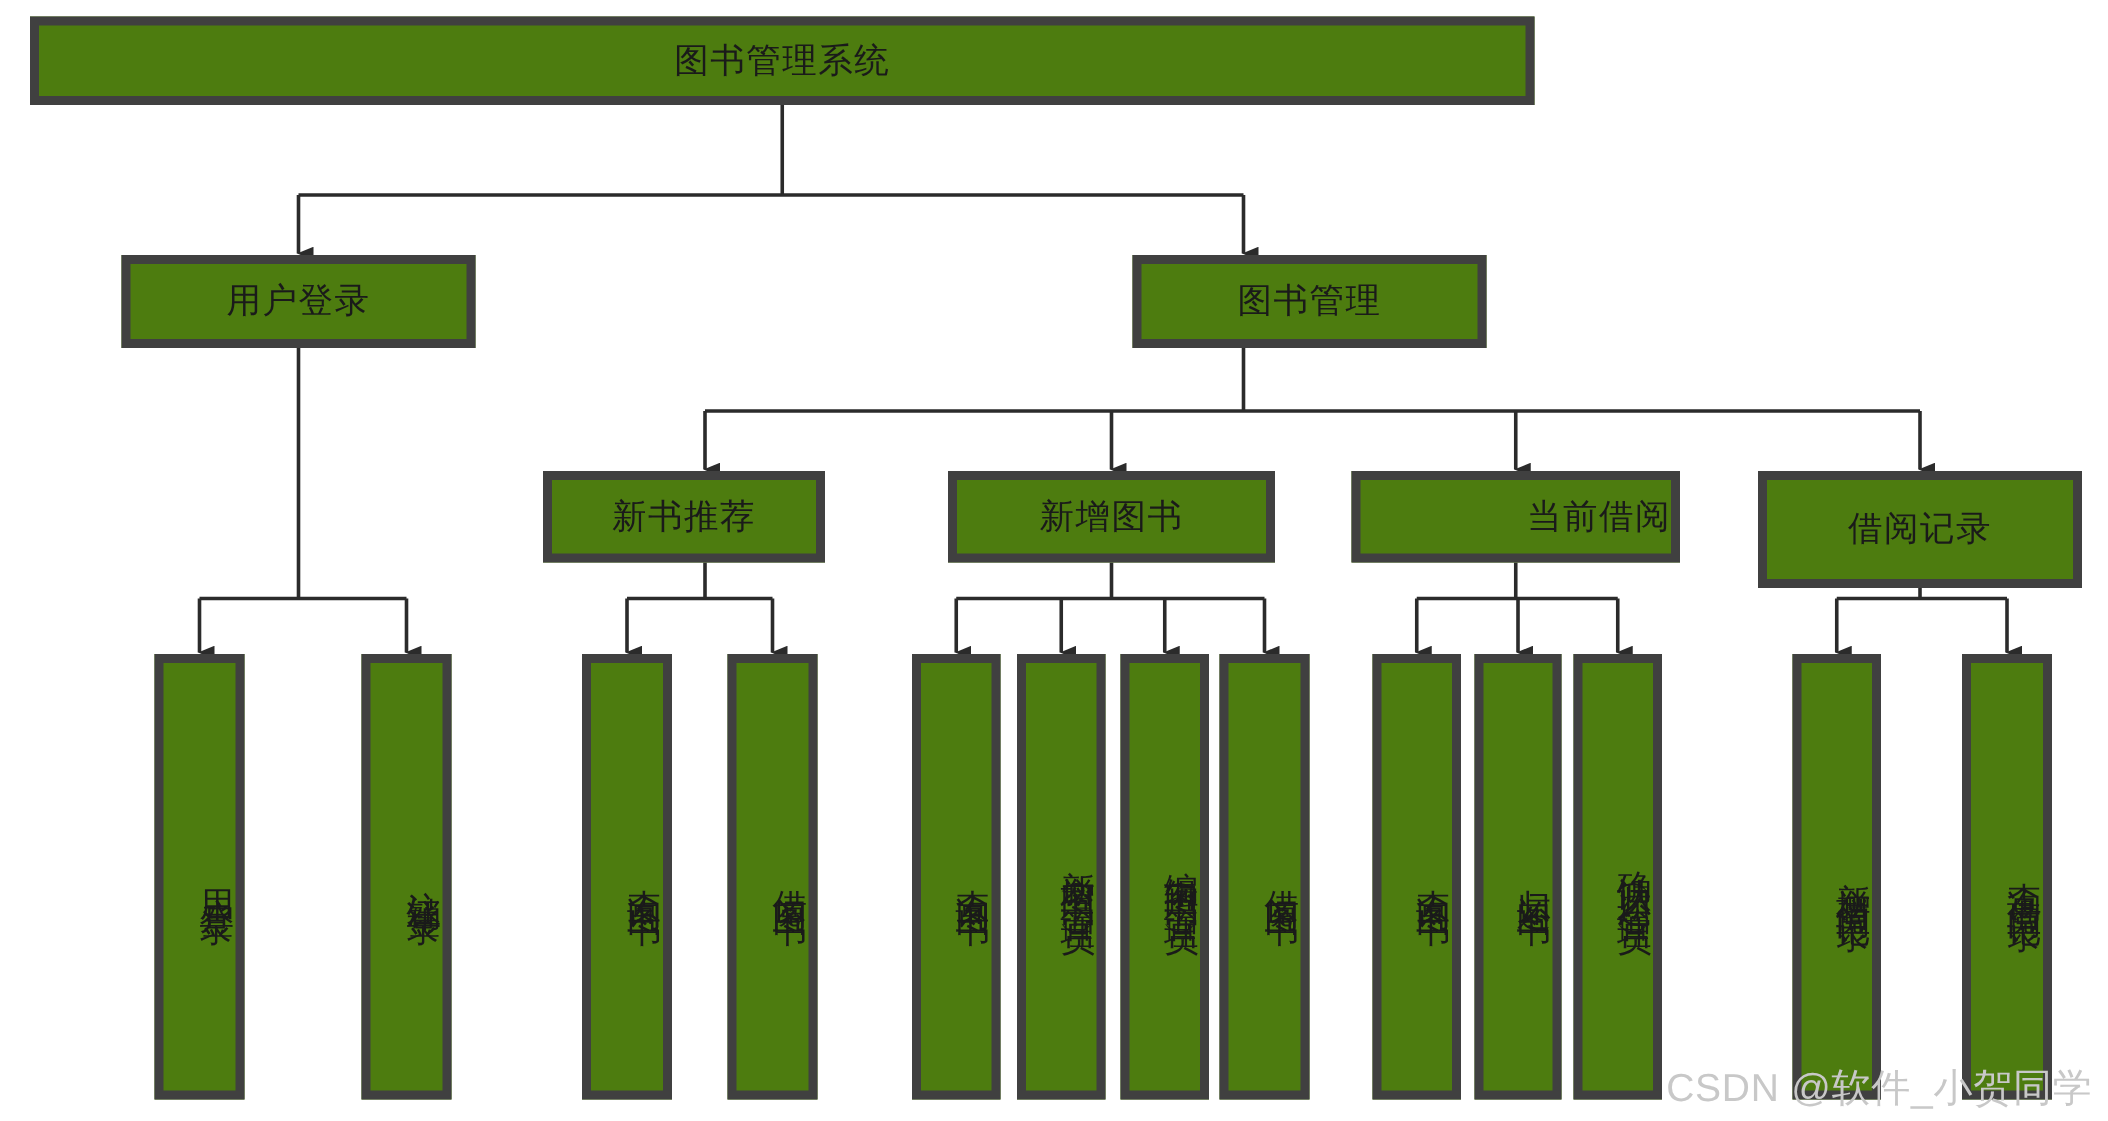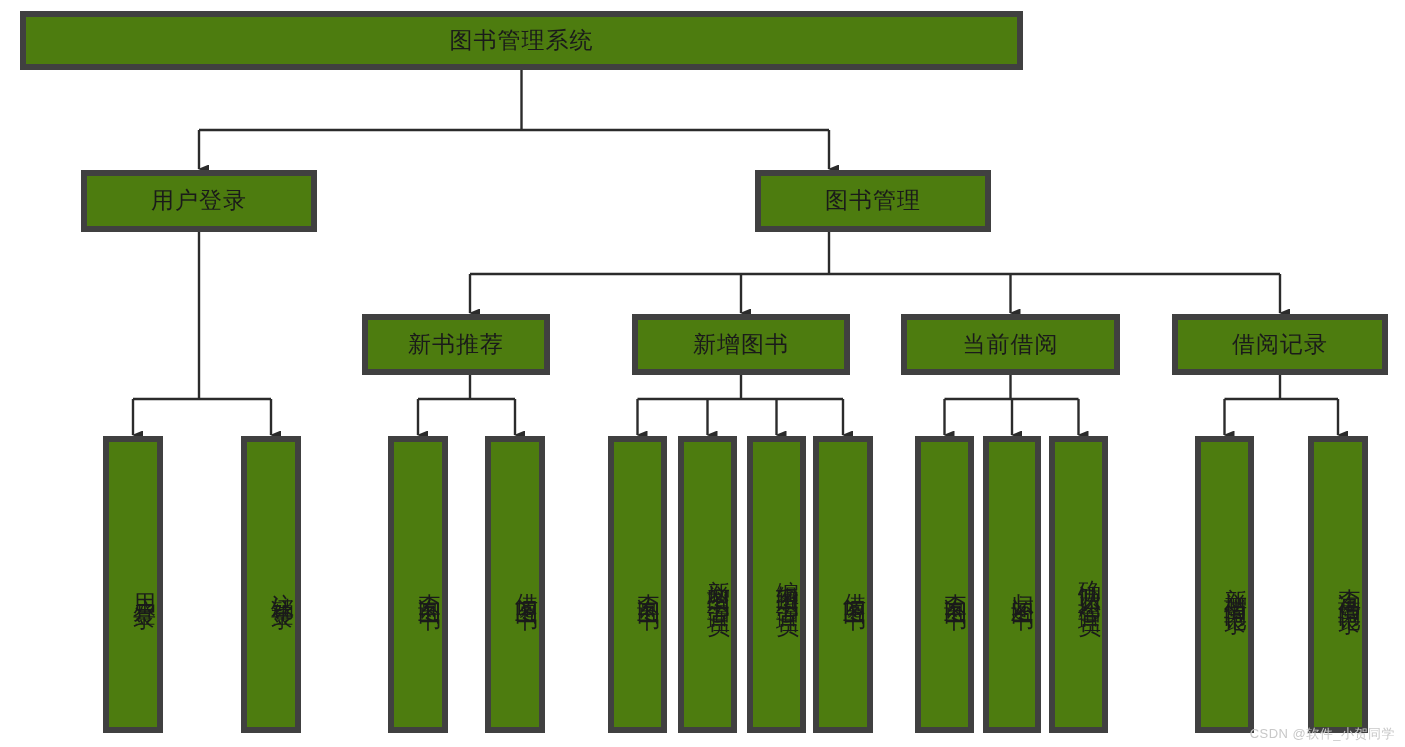--- a/index.html
+++ b/index.html
@@ -55,21 +55,21 @@
   }
   .node.vertical span {
     writing-mode: vertical-rl;
     text-orientation: upright;
     display: block;
   }
   .watermark {
     position: absolute;
     right: 10px;
     bottom: 4px;
-    font-size: 13px;
+    font-size: 26px;
     color: #c8c8c8;
     letter-spacing: 0.5px;
     white-space: nowrap;
     font-family: "Liberation Sans", "DejaVu Sans", sans-serif;
   }
 </style>
 </head>
 <body>
 
 <div id="diagram-root">
@@ -126,24 +126,24 @@
       </div>
       <div class="node horizontal" style="left: 711px; top: 170px; width: 236px; height: 62px; margin-left: 44px;">
         <span>图书管理</span>
       </div>
       <div class="node horizontal" style="left: 362px; top: 314px; width: 188px; height: 61px;">
         <span>新书推荐</span>
       </div>
       <div class="node horizontal" style="left: 632px; top: 314px; width: 218px; height: 61px;">
         <span>新增图书</span>
       </div>
-      <div class="node horizontal" style="left: 901px; top: 314px; width: 219px; height: 61px;">
+      <div class="node horizontal" style="left: 901px; top: 314px; width: 219px; height: 61px; justify-content: flex-end;">
         <span>当前借阅</span>
       </div>
-      <div class="node horizontal" style="left: 1172px; top: 314px; width: 216px; height: 61px;">
+      <div class="node horizontal" style="left: 1172px; top: 314px; width: 216px; height: 78px;">
         <span>借阅记录</span>
       </div>
       <div class="node vertical" style="left: 103px; top: 436px; width: 60px; height: 297px;">
         <span>用户登录</span>
       </div>
       <div class="node vertical" style="left: 241px; top: 436px; width: 60px; height: 297px;">
         <span>注销登录</span>
       </div>
       <div class="node vertical" style="left: 388px; top: 436px; width: 60px; height: 297px;">
         <span>查询图书</span>

